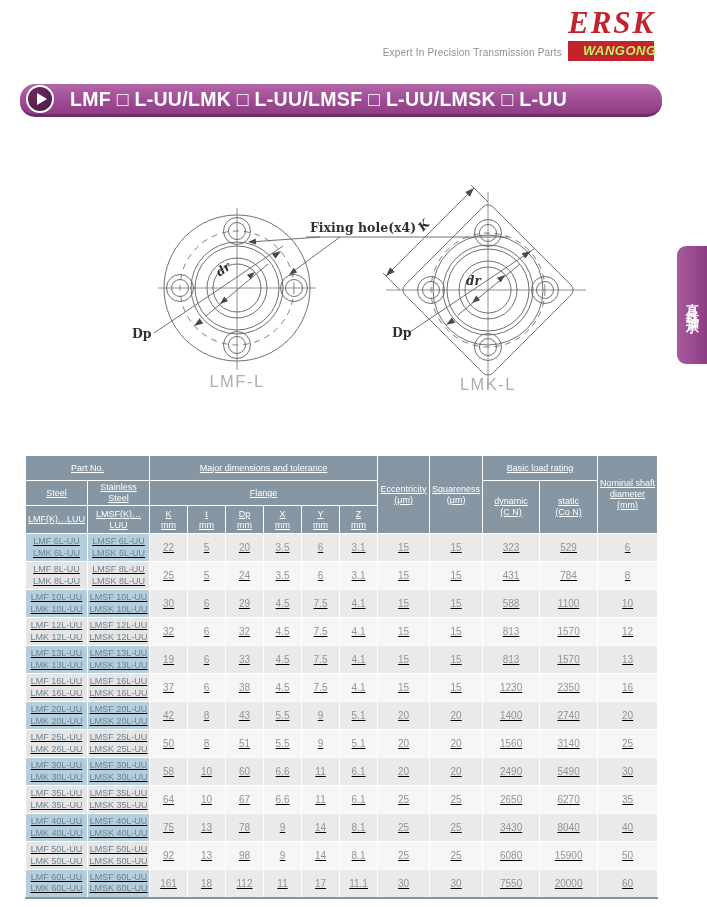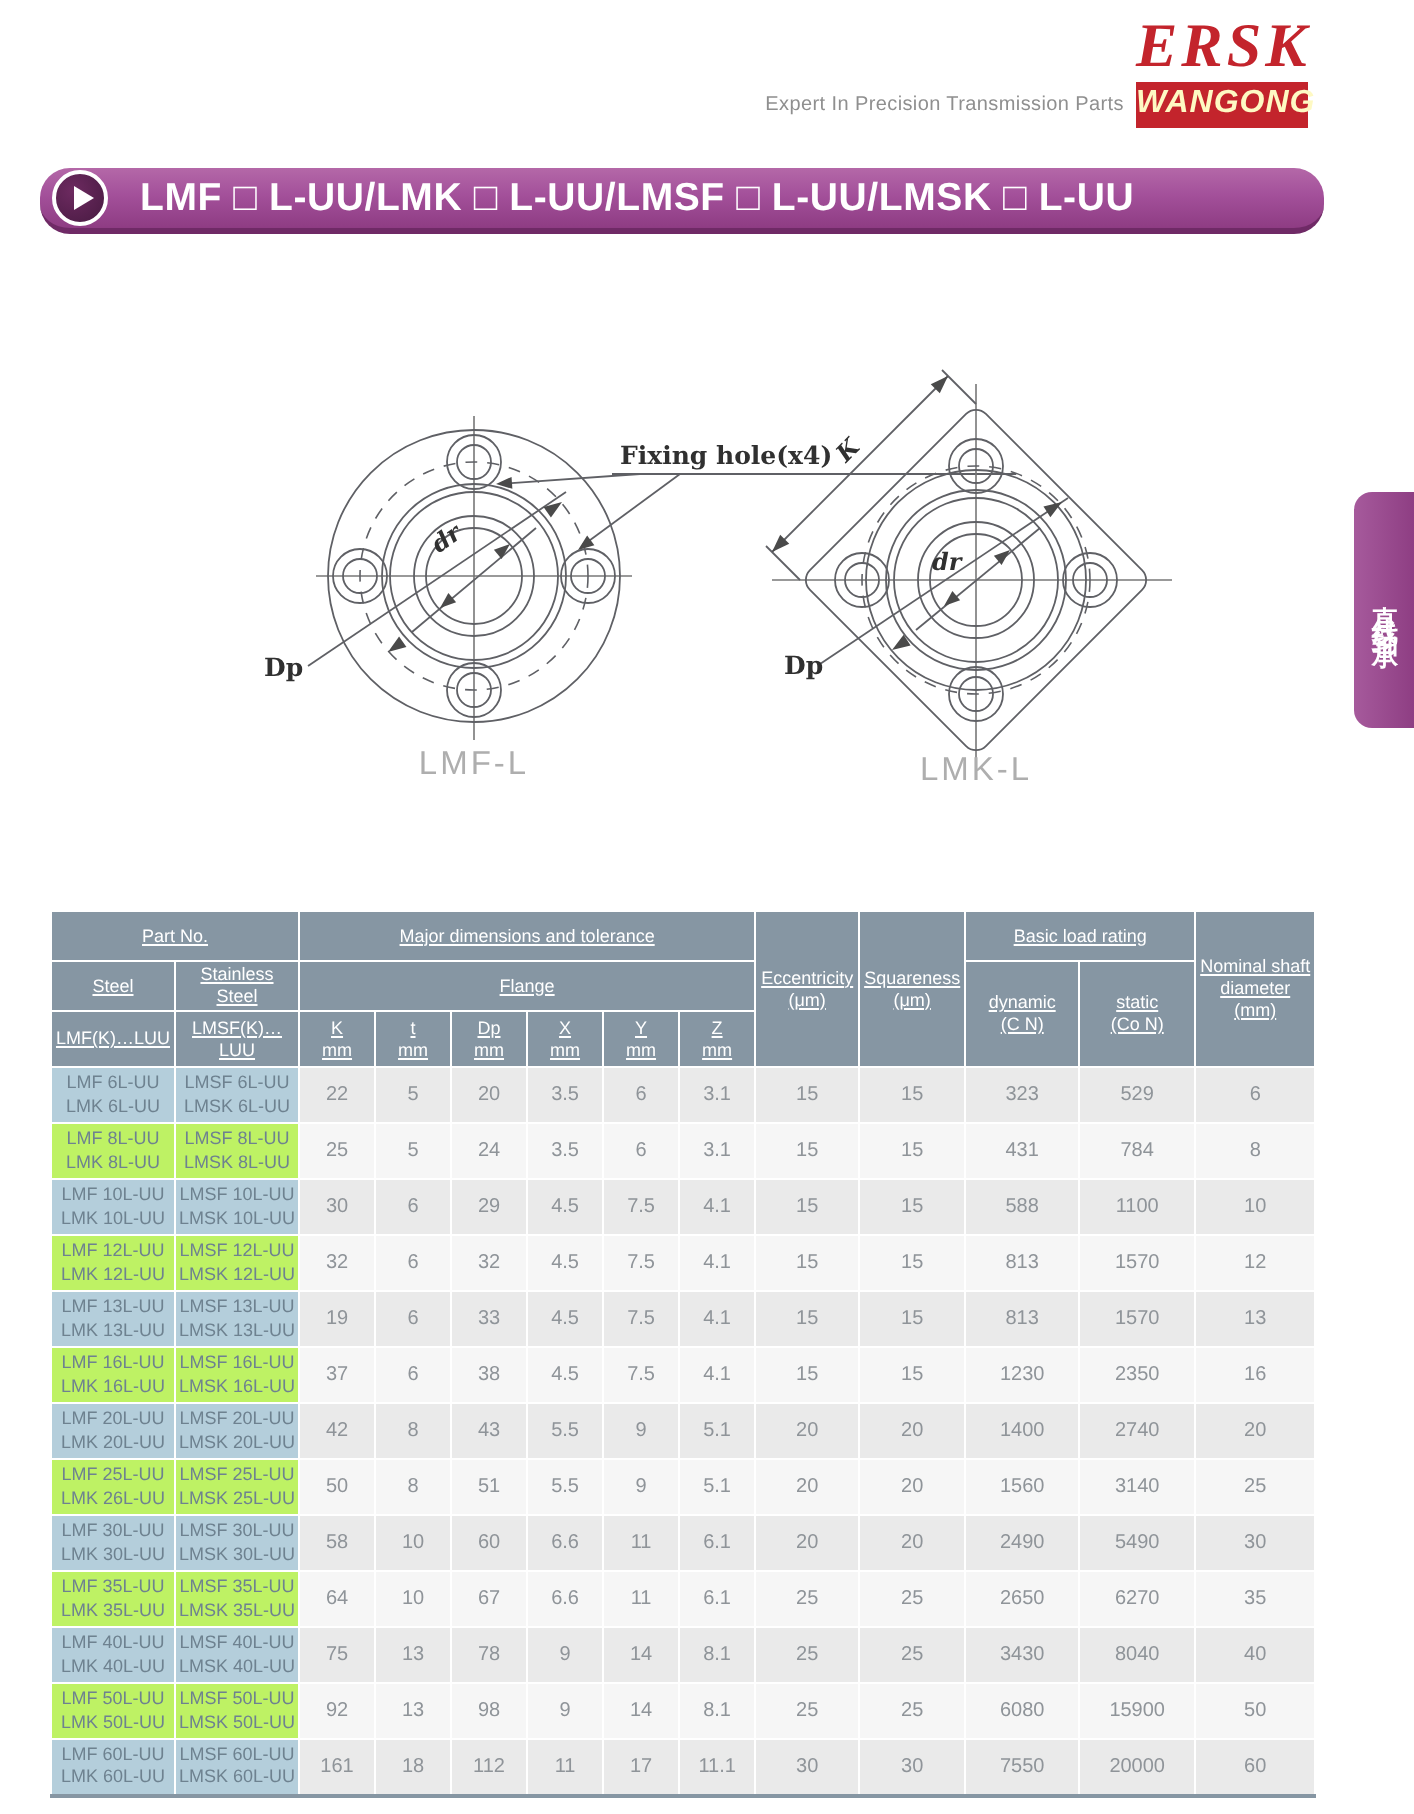--- a/index.html
+++ b/index.html
@@ -5,22 +5,22 @@
   html,body{margin:0;padding:0;background:#fff;}
   .page{position:relative;width:707px;height:907px;background:#ffffff;overflow:hidden;
         font-family:"Liberation Sans", sans-serif;}
 
   
   .tagline{position:absolute;left:370px;top:47px;width:192px;text-align:right;
            font-size:10px;color:#8f8f8f;letter-spacing:0.2px;}
   .brand{position:absolute;left:568px;top:6px;width:86px;text-align:center;font-style:italic;}
   .brand-name{font-family:"Liberation Serif", serif;font-weight:bold;font-size:31px;
               line-height:34px;color:#c3242c;letter-spacing:2px;}
-  .brand-sub{background:#c3242c;color:#fef9c3;font-weight:bold;font-size:16px;
-             letter-spacing:0.5px;padding:2px 0 3px 0;margin-top:1px;}
+  .brand-sub{background:#c3242c;color:#bef264;font-weight:bold;font-size:13px;
+             letter-spacing:0.5px;padding:2px 0 3px 15px;margin-top:1px;}
 
   
   .titlebar{position:absolute;left:20px;top:84px;width:642px;height:30px;
             border-radius:15px;border-bottom:3px solid #6f2a66;
             background:linear-gradient(180deg,#b468a8 0%,#a3509a 45%,#8e3c83 100%);
             display:flex;align-items:center;}
   .titleicon{width:24px;height:24px;border:2px solid #fff;border-radius:50%;
              background:radial-gradient(circle at 35% 35%,#6d2a60,#471a41);
              margin-left:6px;display:flex;align-items:center;justify-content:center;flex:0 0 auto;}
   .tri{width:0;height:0;border-left:10px solid #fff;border-top:6px solid transparent;
@@ -48,24 +48,24 @@
   .caption{font-size:16.5px;fill:#aeaeae;letter-spacing:1.5px;}
 
   
   table.spec{position:absolute;left:25px;top:455px;width:633px;border-collapse:collapse;
              table-layout:fixed;border-bottom:2px solid #8696a3;}
   table.spec th{background:#8696a3;color:#fff;font-weight:normal;font-size:9px;
                 line-height:1.2;border:1px solid #fff;padding:0 1px;text-align:center;
                 vertical-align:middle;text-decoration:underline;}
   table.spec td{border:1px solid #fff;text-align:center;vertical-align:middle;padding:0 1px;}
   tr.hr1{height:25px;} tr.hr2{height:25px;} tr.hr3{height:28px;}
-  tr.brow{height:28px;}
+  tr.brow{height:28px;text-decoration:underline;}
   td.part{background:#b4cedb;color:#6e8290;font-size:9px;line-height:1.25;}
   td.num{background:#eaeaea;color:#8f9499;font-size:10px;}
-  tr.alt td.part{background:#bef264;}
+  tr.alt td.part{background:#e5e5e5;}
   tr.alt td.num{background:#f6f6f6;}
 </style>
 </head>
 <body>
 
 <div class="page">
 
   <div class="tagline">Expert In Precision Transmission Parts</div>
   <div class="brand">
     <div class="brand-name">ERSK</div>

